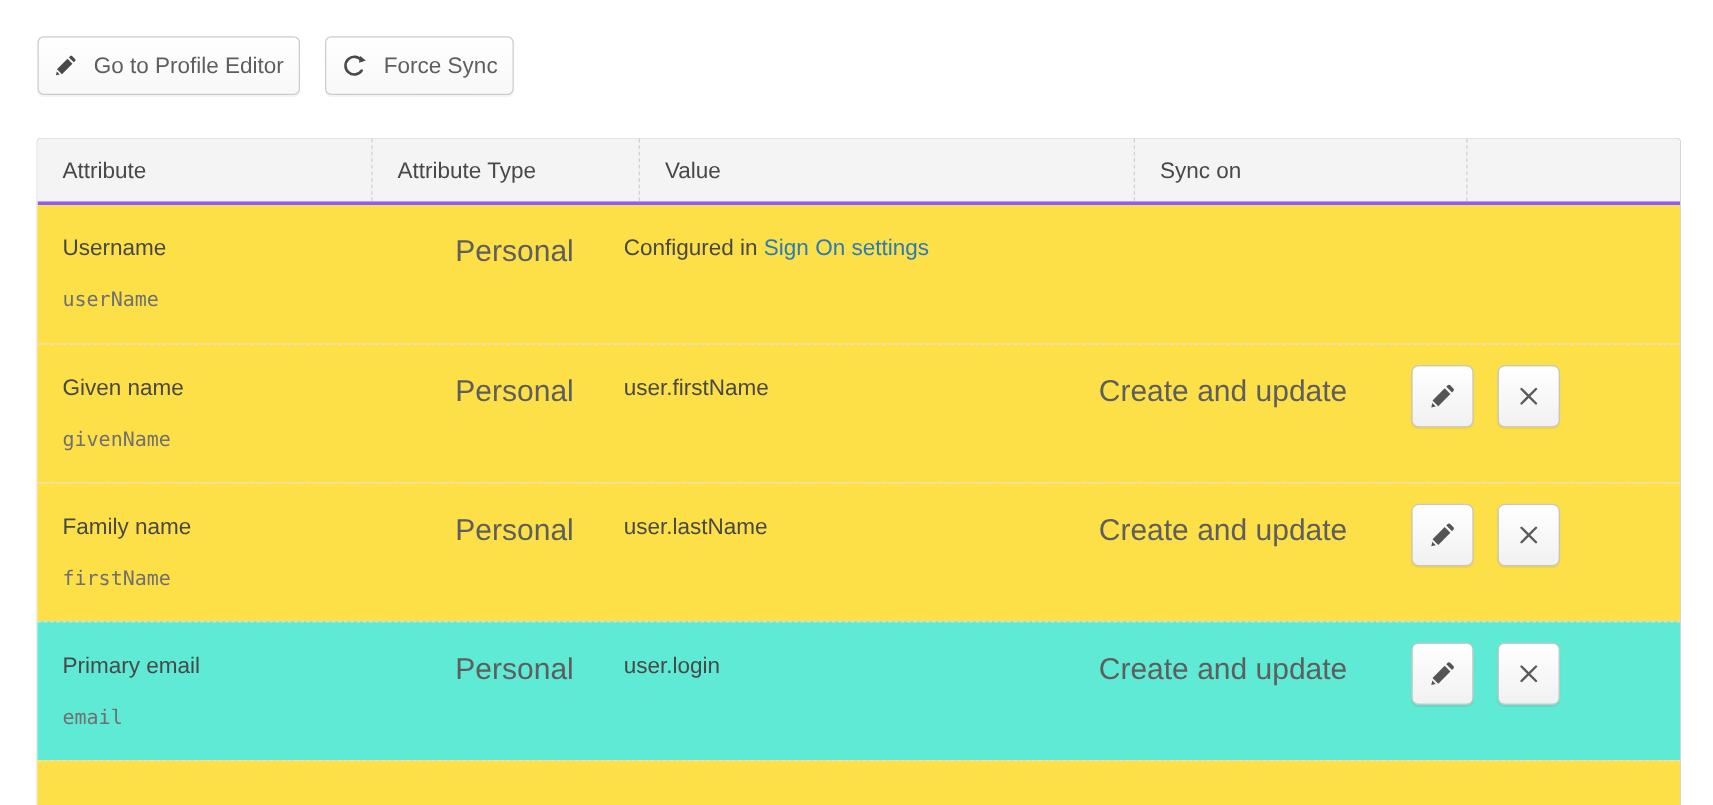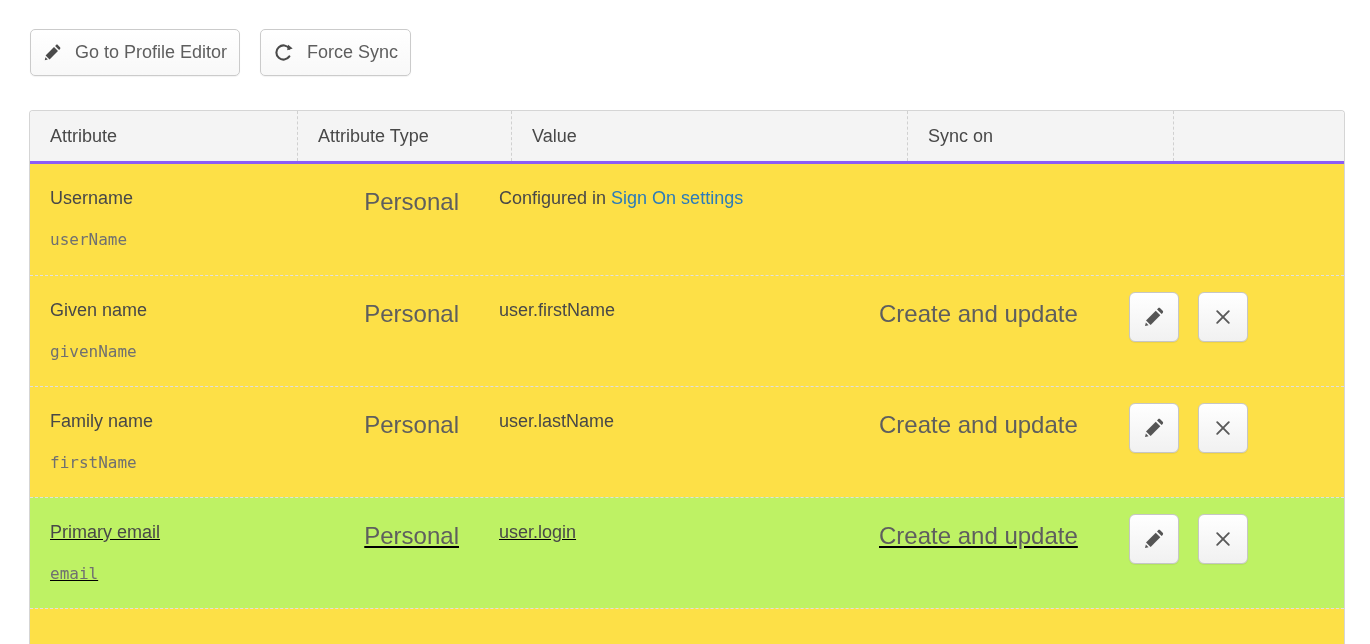--- a/index.html
+++ b/index.html
@@ -55,21 +55,21 @@
   .col-type  { width: 198px; text-align: right; }
   .col-value { width: 380px; }
   .col-apply { width: 250px; }
   .col-actions { flex: 1; }
   .trow {
     display: flex;
     min-height: 111px;
     background: #fde047;
   }
   .trow + .trow { border-top: 1px dashed #e0e0e0; }
-  .trow.highlight { background: #bef264; text-decoration: underline; }
+  .trow.highlight { background: #5eead4; }
   .trow.partial { flex: 1; min-height: 0; }
   .td { padding: 24px 20px 0 20px; }
   .attr-label { font-size: 18px; color: #484848; }
   .attr-name {
     margin-top: 21px;
     font-family: "DejaVu Sans Mono", "Liberation Mono", monospace;
     font-size: 16px; color: #707070;
   }
   .type-text, .apply-text { font-size: 24px; color: #5e5e5e; }
   .value-text { font-size: 18px; color: #484848; }

